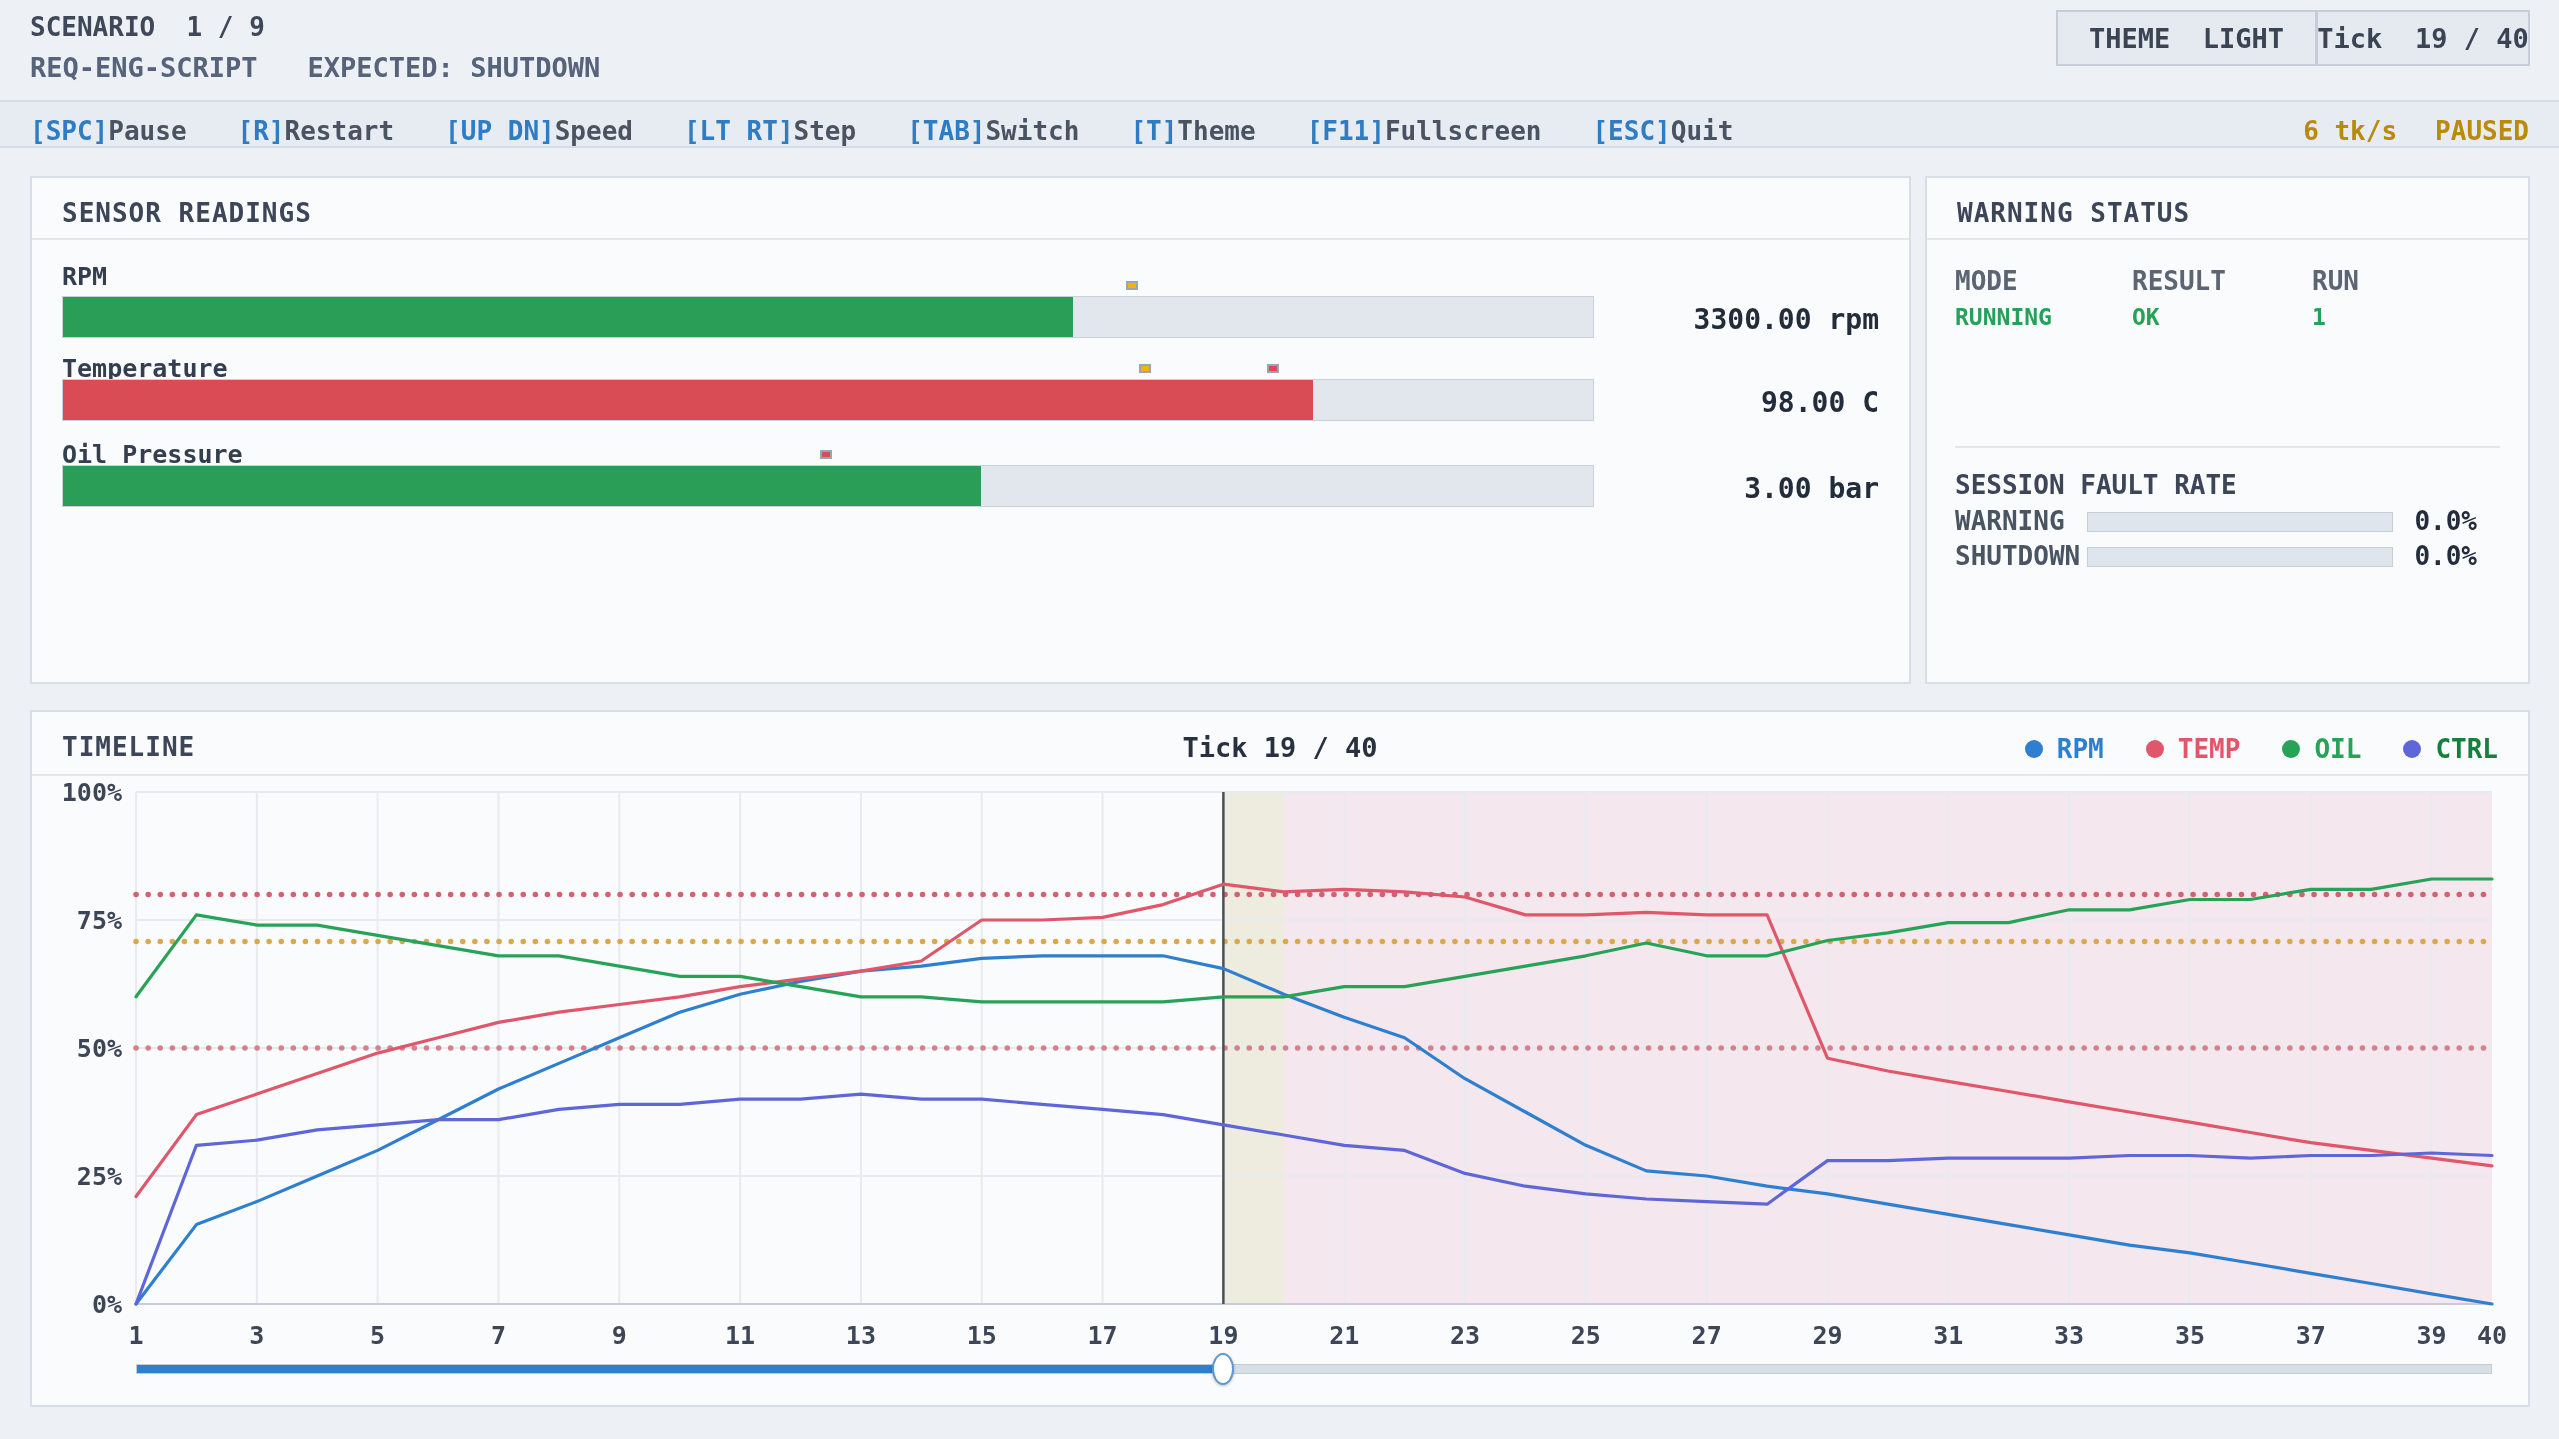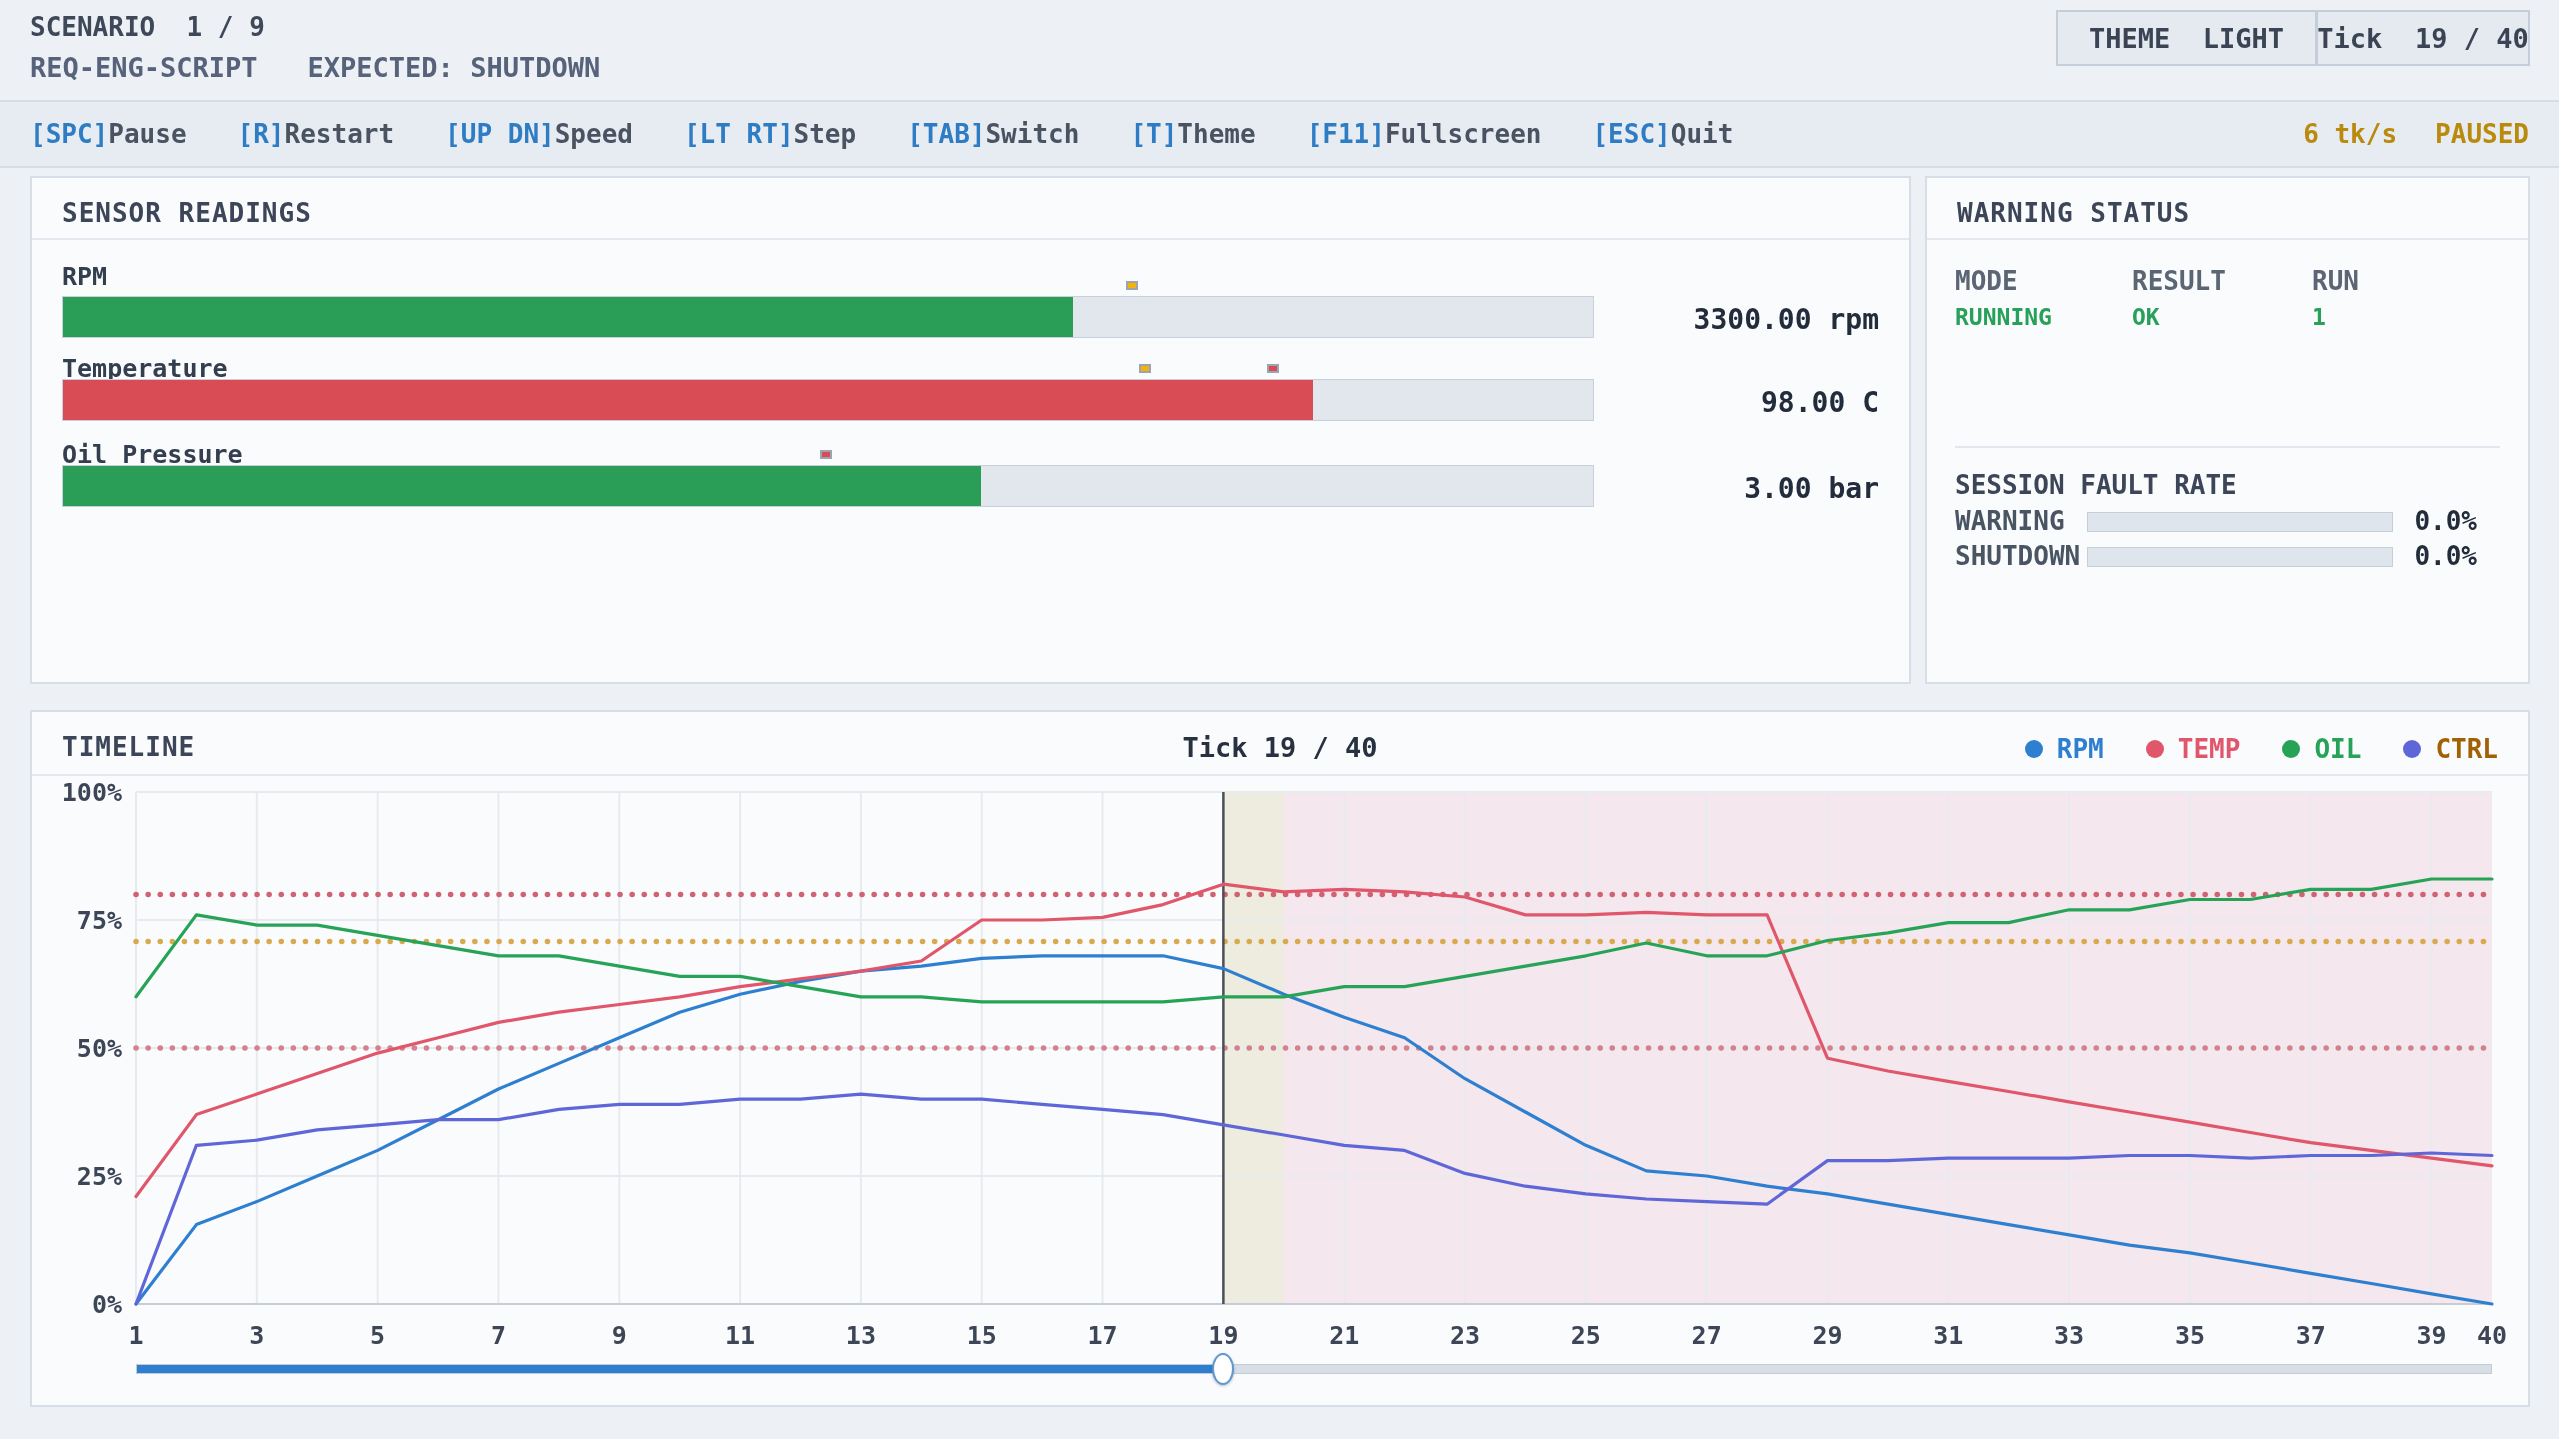--- a/index.html
+++ b/index.html
@@ -22,23 +22,23 @@
   .hdr-btn {
     top:10px; height:56px; background:#e5eaf1; border:2px solid #c5cdd8;
     display:flex; align-items:center; justify-content:center;
     font-size:27px; color:#3a4454; white-space:pre;
   }
   #theme-button { left:2056px; width:261px; }
   #tick-button  { left:2316px; width:214px; }
 
   
   #toolbar {
-    left:0; top:100px; width:2559px; height:68px;
+    left:0; top:100px; width:2559px; height:48px;
     background:#e7ebf2; border-top:2px solid #d6dce4; border-bottom:2px solid #d6dce4;
-    display:flex; align-items:center; padding:0 30px; gap:51px;
+    display:flex; align-items:flex-end; padding:0 30px; gap:51px;
     font-size:26px;
   }
   .tb-item { white-space:pre; color:#4a5362; }
   .tb-key { color:#2d7cc4; }
   #toolbar-status { margin-left:auto; display:flex; gap:38px; color:#b98a0c; }
 
   
   .panel { background:#fafbfd; border:2px solid #d8dee6; }
   .panel-title { position:absolute; left:30px; top:20px; font-size:26px; color:#3c4658; letter-spacing:1px; }
   .panel-hdr-line { position:absolute; left:0; top:60px; width:100%; border-top:2px solid #e4e8ee; }
@@ -175,21 +175,21 @@
       <span class="legend-item">
         <span class="legend-dot" style="background: rgb(224, 86, 106);"></span>
         <span style="color: rgb(224, 86, 106);">TEMP</span>
       </span>
       <span class="legend-item">
         <span class="legend-dot" style="background: rgb(39, 163, 87);"></span>
         <span style="color: rgb(39, 163, 87);">OIL</span>
       </span>
       <span class="legend-item">
         <span class="legend-dot" style="background: rgb(95, 102, 216);"></span>
-        <span style="color: #a16207;">CTRL</span>
+        <span style="color: #15803d;">CTRL</span>
       </span>
     </div>
   <div id="timeline-hdr-line"></div>
   <svg id="timeline-svg" width="2496" height="693" viewBox="0 0 2496 693">
       <rect x="1191.3846153846155" y="80" width="60.41025641025635" height="512" fill="rgba(166,152,48,0.15)"></rect>
       <rect x="1251.7948717948718" y="80" width="1208.2051282051282" height="512" fill="rgba(209,102,133,0.13)"></rect>
       <line x1="104" y1="80" x2="104" y2="592" stroke="#e7ebf0" stroke-width="2"></line>
       <line x1="224.82051282051282" y1="80" x2="224.82051282051282" y2="592" stroke="#e7ebf0" stroke-width="2"></line>
       <line x1="345.64102564102564" y1="80" x2="345.64102564102564" y2="592" stroke="#e7ebf0" stroke-width="2"></line>
       <line x1="466.4615384615385" y1="80" x2="466.4615384615385" y2="592" stroke="#e7ebf0" stroke-width="2"></line>

